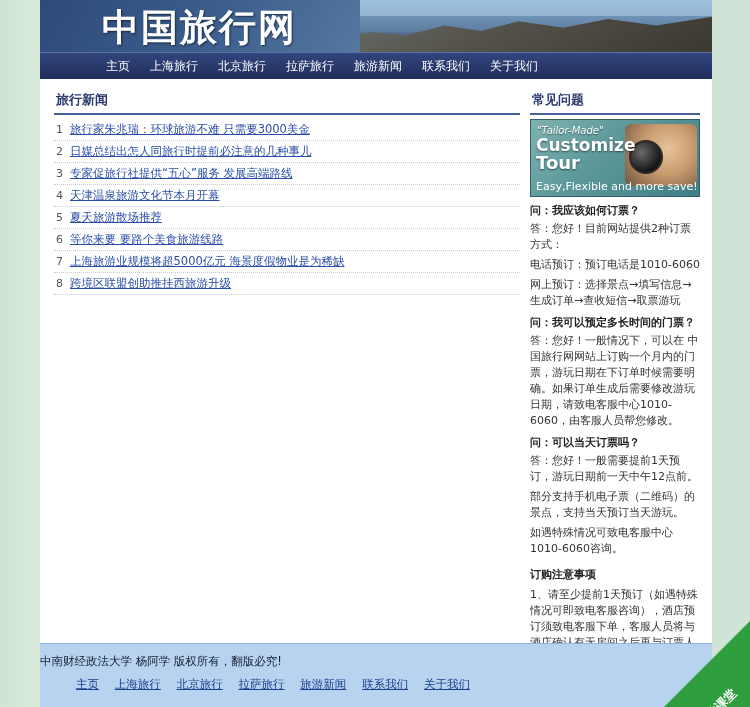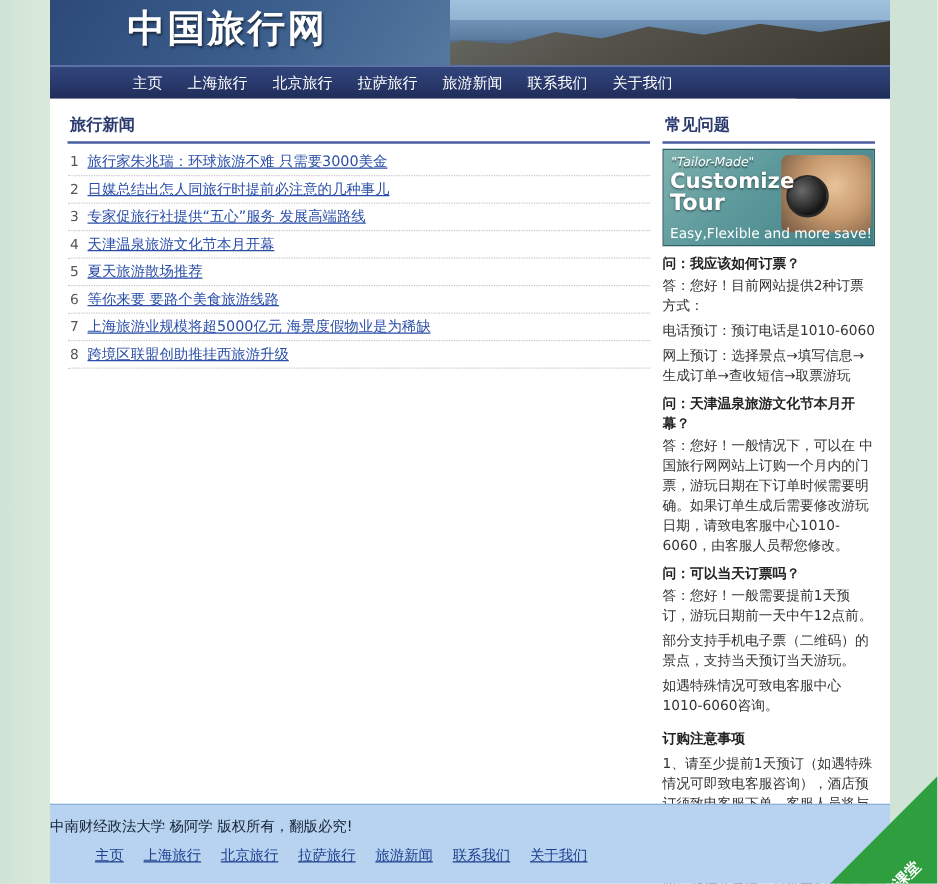--- a/index.html
+++ b/index.html
@@ -28,21 +28,21 @@
   .hero-rock{position:absolute;left:300px;top:8px;width:372px;height:44px;
     background:linear-gradient(150deg,#6b6f6a 0%,#55534c 40%,#3b382f 100%);
     clip-path:polygon(0% 70%,8% 55%,18% 62%,28% 40%,38% 52%,48% 30%,60% 45%,72% 25%,85% 40%,100% 20%,100% 100%,0% 100%);}
   .hero-rock2{position:absolute;left:240px;top:26px;width:180px;height:26px;
     background:linear-gradient(160deg,#7a7c74,#4a4840);
     clip-path:polygon(0% 100%,10% 50%,25% 70%,42% 35%,60% 60%,80% 38%,100% 65%,100% 100%);}
   .hero-left{position:absolute;left:0;top:0;width:320px;height:52px;background:linear-gradient(120deg,#2d4a79 0%,#3c5f8e 55%,#55789f 100%);}
   .site-title{
     position:absolute;left:62px;top:3px;
     font-family:"DejaVu Serif","Liberation Serif",serif;
-    font-size:30px;color:#ffffff;letter-spacing:2px;
+    font-size:37px;color:#ffffff;letter-spacing:2px;
     text-shadow:1px 1px 2px rgba(0,0,0,.55);
     font-weight:bold;white-space:nowrap;
   }
   
   .nav{
     width:672px;height:26px;
     background:linear-gradient(180deg,#31457d 0%,#2a3a6d 50%,#1f2c58 100%);
     display:flex;align-items:center;
     border-top:1px solid #5c6fa8;
   }
@@ -200,21 +200,21 @@
         <div class="t3">Tour</div>
         <div class="t4">Easy,Flexible and more save!</div>
       </div>
 
       <div class="faq">
         <div class="q">问：我应该如何订票？</div>
         <div class="a">答：您好！目前网站提供2种订票方式：</div>
         <div class="p">电话预订：预订电话是1010-6060</div>
         <div class="p">网上预订：选择景点→填写信息→生成订单→查收短信→取票游玩</div>
 
-        <div class="q">问：天津温泉旅游文化节本月开幕？</div>
+        <div class="q">问：我可以预定多长时间的门票？</div>
         <div class="a">答：您好！一般情况下，可以在 中国旅行网网站上订购一个月内的门票，游玩日期在下订单时候需要明确。如果订单生成后需要修改游玩日期，请致电客服中心1010-6060，由客服人员帮您修改。</div>
 
         <div class="q">问：可以当天订票吗？</div>
         <div class="a">答：您好！一般需要提前1天预订，游玩日期前一天中午12点前。</div>
         <div class="p">部分支持手机电子票（二维码）的景点，支持当天预订当天游玩。</div>
         <div class="p">如遇特殊情况可致电客服中心1010-6060咨询。</div>
 
         <div class="sub">订购注意事项</div>
         <div class="p">1、请至少提前1天预订（如遇特殊情况可即致电客服咨询），酒店预订须致电客服下单，客服人员将与酒店确认有无房间之后再与订票人确认订购。</div>
         <div class="p">2、证件（如身份证、驾照、护照）和订单凭证，是游客到达景点购买会员价门票及取票的凭证。如订单凭证不慎遗失或删除，请致电客服。</div>

